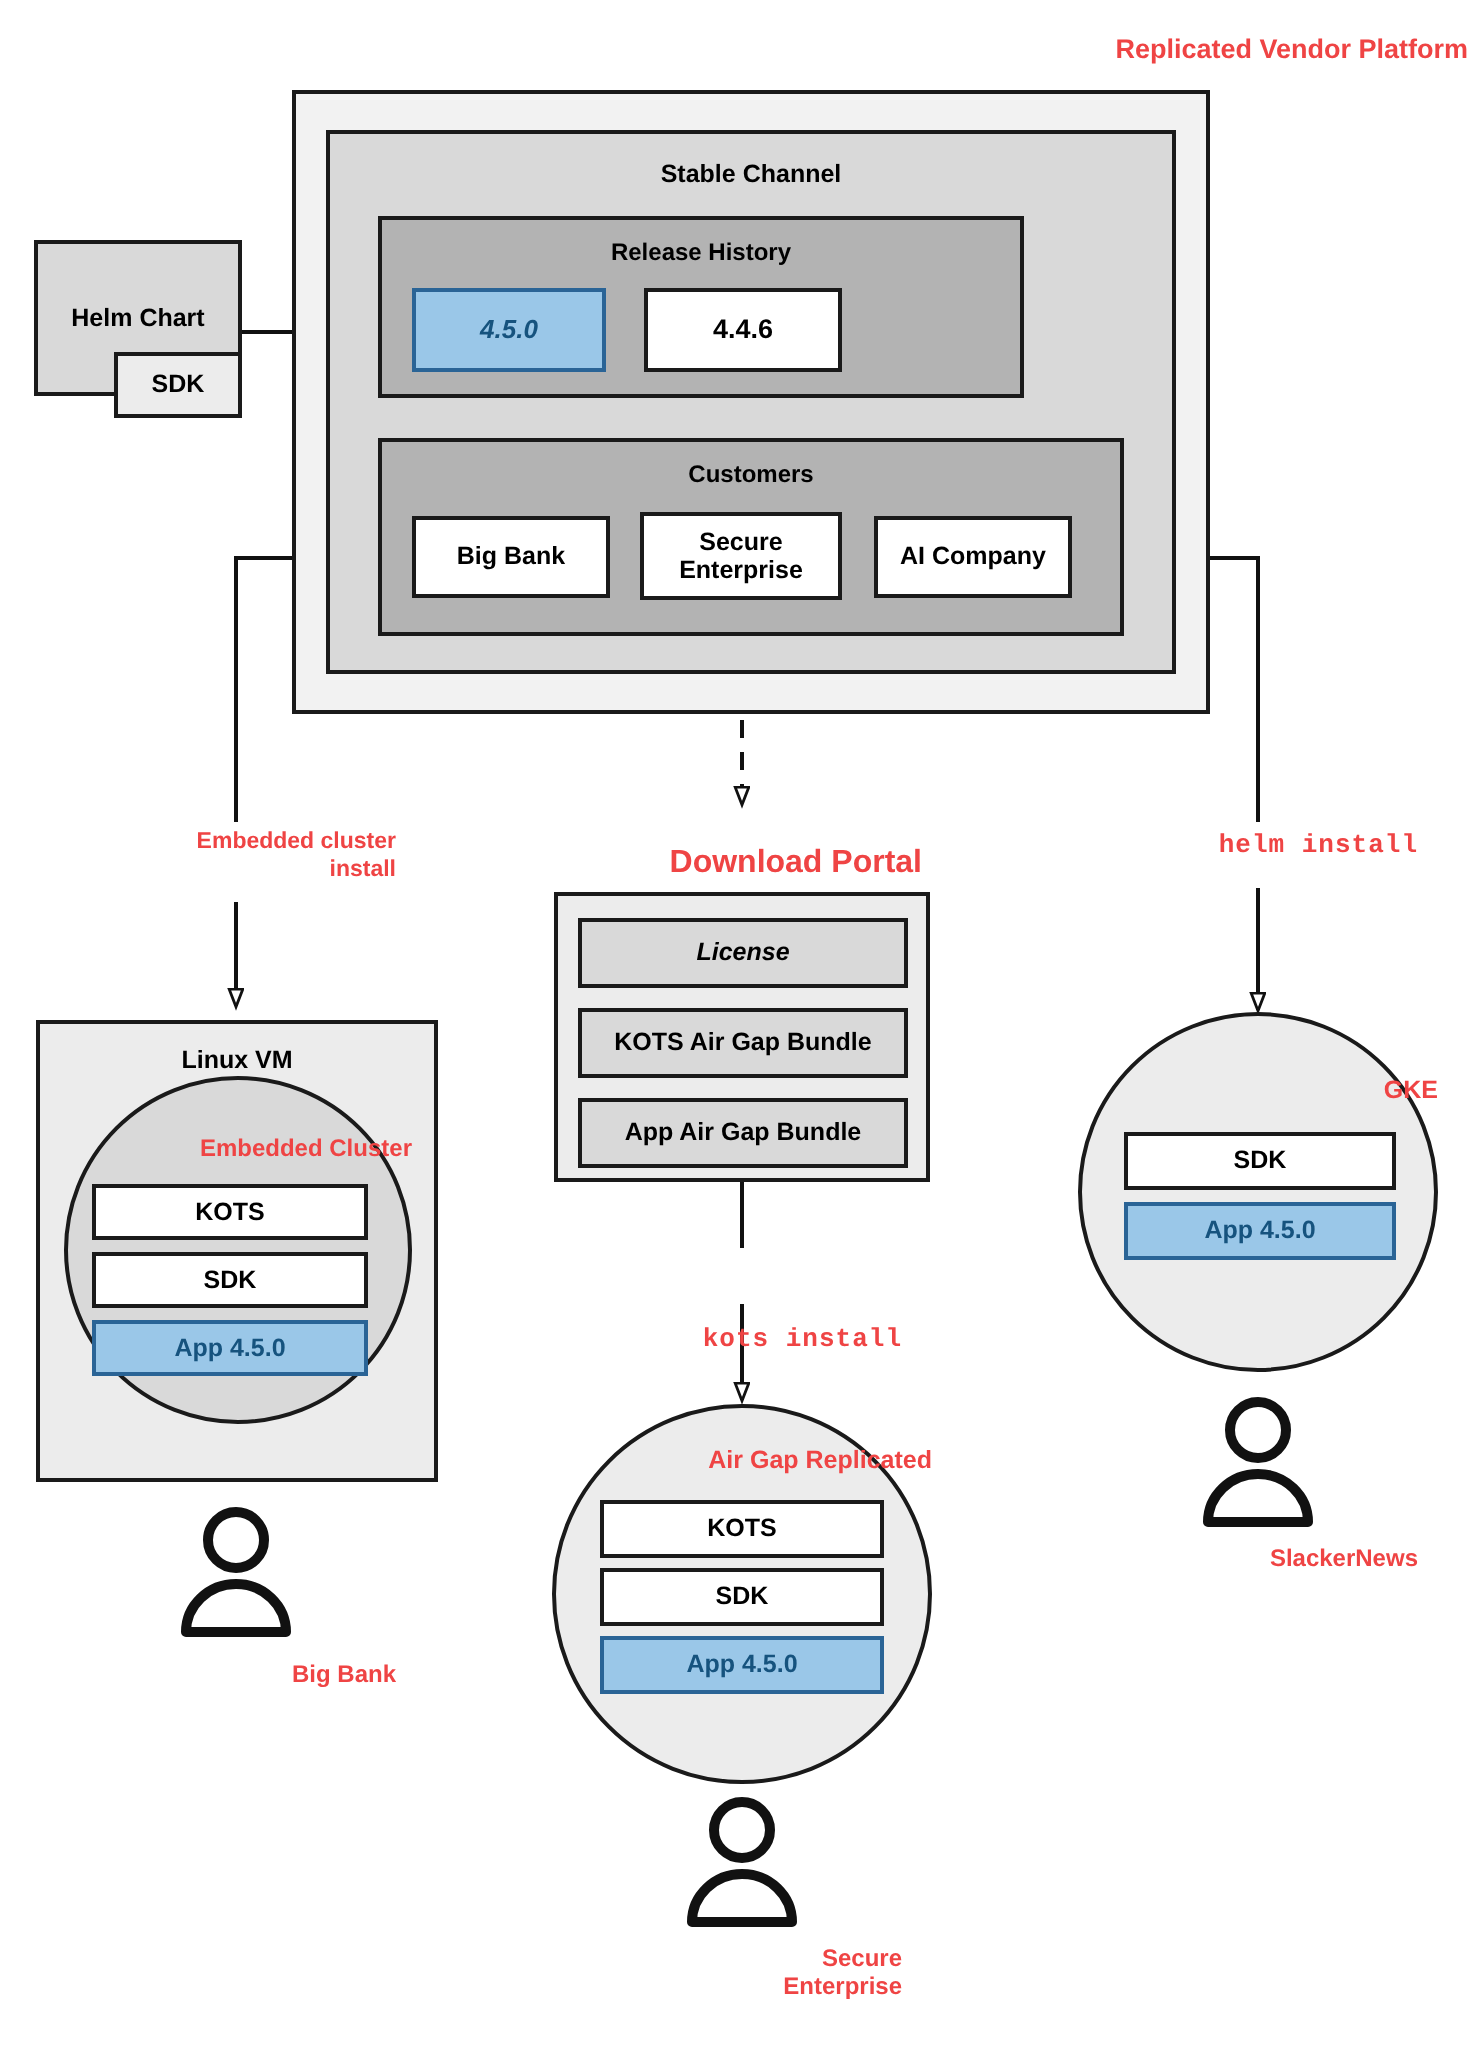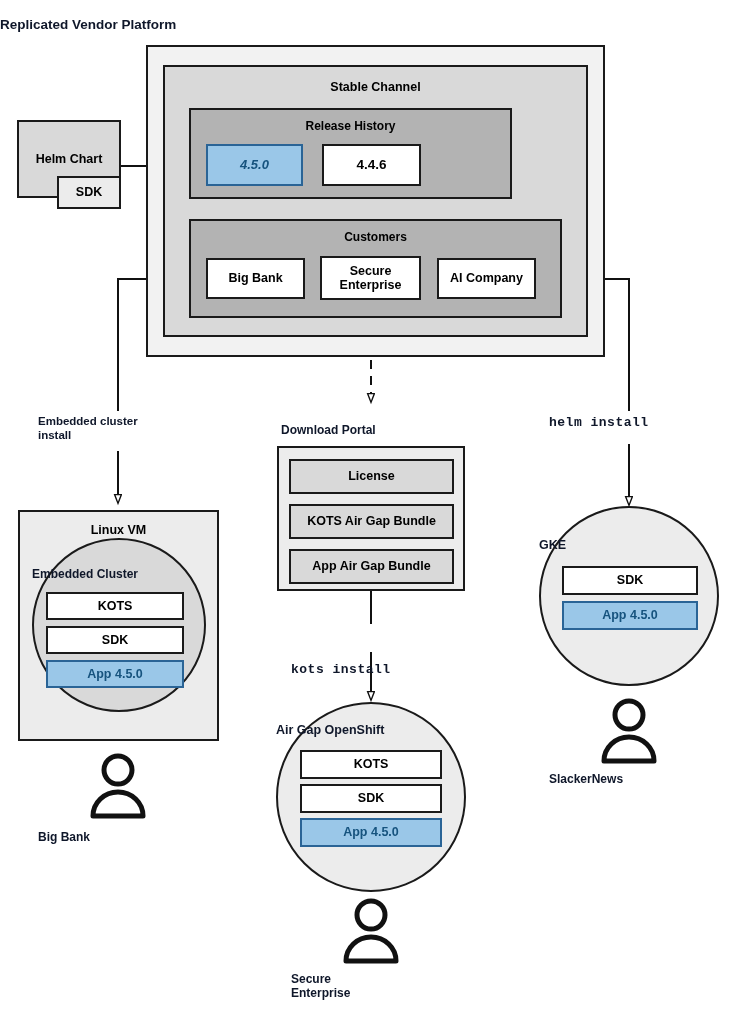--- a/index.html
+++ b/index.html
@@ -17,24 +17,24 @@
   }
   #canvas {
     position: absolute;
     left: 0; top: 0;
     width: 734px;
     height: 1026px;
   }
   .lbl {
     position: absolute;
     font-weight: bold;
-    text-align: left;
+    text-align: right;
     line-height: 1.18;
     white-space: pre-line;
-    color: #0f172a;
+    color: #ef4444;
   }
   .box {
     position: absolute;
     box-sizing: border-box;
     border: 2px solid #1a1a1a;
     display: flex;
     align-items: center;
     justify-content: center;
     text-align: center;
     font-weight: bold;
@@ -127,46 +127,46 @@
 <div class="box fill-grey" style="left:17px;top:120px;width:104px;height:78px;font-size:12.5px;align-items:center;">Helm Chart</div>
 <div class="box fill-lgrey" style="left:57px;top:176px;width:64px;height:33px;font-size:12.5px;">SDK</div>
 
 <div class="lbl" style="left:38px;top:415px;width:160px;font-size:11.5px;">Embedded cluster
 install</div>
 
 <div class="lbl mono" style="left:291px;top:662px;width:160px;font-size:13px;">kots install</div>
 
 <div class="lbl mono" style="left:549px;top:415px;width:160px;font-size:13px;">helm install</div>
 
-<div class="lbl" style="left:281px;top:423px;width:180px;font-size:12px;">Download Portal</div>
+<div class="lbl" style="left:281px;top:423px;width:180px;font-size:16px;">Download Portal</div>
 
 <div class="box fill-lgrey" style="left:277px;top:446px;width:188px;height:145px;"></div>
 
-<div class="box fill-grey" style="left:289px;top:459px;width:165px;height:35px;font-size:12.5px;">License</div>
+<div class="box fill-grey" style="left:289px;top:459px;width:165px;height:35px;font-size:12.5px;font-style:italic;">License</div>
 <div class="box fill-grey" style="left:289px;top:504px;width:165px;height:35px;font-size:12.5px;">KOTS Air Gap Bundle</div>
 <div class="box fill-grey" style="left:289px;top:549px;width:165px;height:35px;font-size:12.5px;">App Air Gap Bundle</div>
 
 <div class="box fill-lgrey titled" style="left:18px;top:510px;width:201px;height:231px;">
   <div class="box-title" style="top:11px;font-size:12.5px;">Linux VM</div>
 </div>
 <div class="circle fill-grey" style="left:32px;top:538px;width:174px;height:174px;"></div>
 <div class="lbl" style="left:32px;top:567px;width:174px;font-size:12px;">Embedded Cluster</div>
 
 <div class="box fill-white" style="left:46px;top:592px;width:138px;height:28px;font-size:12.5px;">KOTS</div>
 <div class="box fill-white" style="left:46px;top:626px;width:138px;height:28px;font-size:12.5px;">SDK</div>
 <div class="box fill-blue" style="left:46px;top:660px;width:138px;height:28px;font-size:12.5px;">App 4.5.0</div>
 
 <svg style="position:absolute;left:88px;top:753px;" width="60" height="66" viewBox="0 0 60 66">
   <circle cx="30" cy="17" r="14" fill="none" stroke="#111" stroke-width="5"></circle>
   <path d="M5,63 A25,24 0 0 1 55,63 Z" fill="none" stroke="#111" stroke-width="5" stroke-linejoin="round"></path>
 </svg>
 <div class="lbl" style="left:38px;top:830px;width:160px;font-size:12px;">Big Bank</div>
 
 <div class="circle fill-lgrey" style="left:276px;top:702px;width:190px;height:190px;"></div>
-<div class="lbl" style="left:276px;top:723px;width:190px;font-size:12.5px;">Air Gap OpenShift</div>
+<div class="lbl" style="left:276px;top:723px;width:190px;font-size:12.5px;">Air Gap Replicated</div>
 
 <div class="box fill-white" style="left:300px;top:750px;width:142px;height:29px;font-size:12.5px;">KOTS</div>
 <div class="box fill-white" style="left:300px;top:784px;width:142px;height:29px;font-size:12.5px;">SDK</div>
 <div class="box fill-blue" style="left:300px;top:818px;width:142px;height:29px;font-size:12.5px;">App 4.5.0</div>
 
 <svg style="position:absolute;left:341px;top:898px;" width="60" height="66" viewBox="0 0 60 66">
   <circle cx="30" cy="17" r="14" fill="none" stroke="#111" stroke-width="5"></circle>
   <path d="M5,63 A25,24 0 0 1 55,63 Z" fill="none" stroke="#111" stroke-width="5" stroke-linejoin="round"></path>
 </svg>
 <div class="lbl" style="left:291px;top:972px;width:160px;font-size:12px;">Secure

